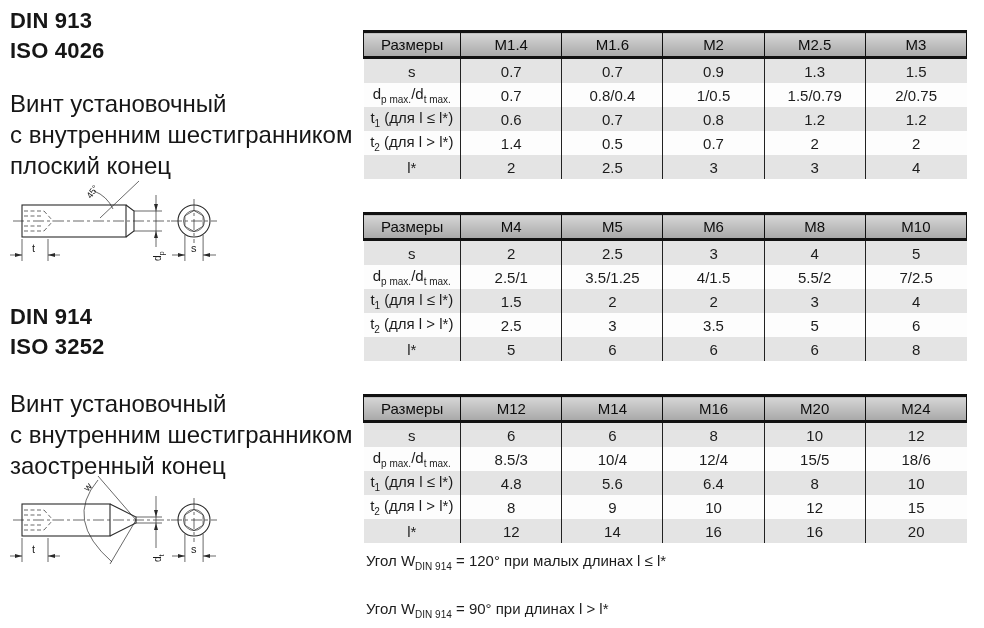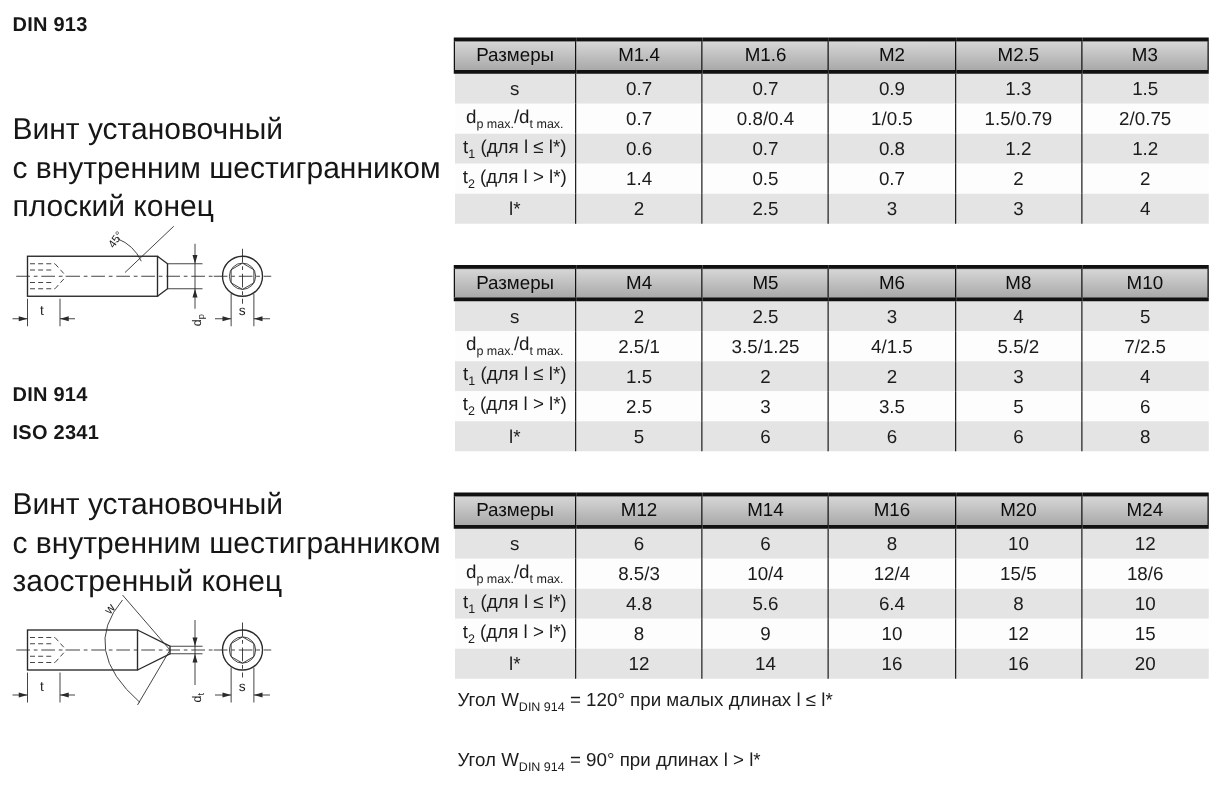--- a/index.html
+++ b/index.html
@@ -1,19 +1,19 @@
 <!DOCTYPE html>
 <html><head>
 <meta charset="utf-8">
 <style>
   html,body{margin:0;padding:0;background:#ffffff;}
   .page{position:relative;width:984px;height:628px;background:#ffffff;overflow:hidden;
         font-family:"Liberation Sans",sans-serif;color:#161616;}
   
-  .hd{position:absolute;left:10px;font-size:16px;font-weight:bold;line-height:30px;letter-spacing:.2px;}
+  .hd{position:absolute;left:10px;font-size:22px;font-weight:bold;line-height:30px;letter-spacing:.2px;}
   .desc{position:absolute;left:10px;font-size:24px;line-height:31px;}
   .drawing{position:absolute;}
   
   table.dims{position:absolute;left:363px;width:604px;border-collapse:collapse;table-layout:fixed;}
   .dims col.c0{width:97px;}
   .dims col.c{width:101px;}
   .dims th{background:linear-gradient(#d6d6d6,#a8a8a8);font-size:15px;font-weight:normal;height:23px;
            padding:0;text-align:center;border:1px solid #111;
            border-top:3px solid #111;border-bottom:3px solid #111;color:#0d0d0d;}
   .dims td{font-size:15px;text-align:center;height:24px;padding:0;
@@ -34,20 +34,21 @@
   .ah{fill:#2a2a2a;stroke:none;}
   svg text{font-family:"Liberation Sans",sans-serif;fill:#1c1c1c;}
 </style>
 </head>
 <body>
 
 <div class="page">
 
   <div class="hd" style="top:6px">
     <div>DIN 913</div>
+    <div>ISO 4026</div>
   </div>
 
   <div class="desc" style="top:88px">
     <div>Винт установочный</div>
     <div>с внутренним шестигранником</div>
     <div>плоский конец</div>
   </div>
 
   <svg class="drawing" style="left:8px;top:163px" width="250" height="108" viewBox="0 0 250 108">
     <line class="cl" x1="5" y1="58" x2="162" y2="58"></line>
@@ -90,21 +91,21 @@
     <line class="tn" x1="195.1" y1="72" x2="195.1" y2="98"></line>
     <line class="tn" x1="164" y1="92" x2="176.9" y2="92"></line>
     <line class="tn" x1="195.1" y1="92" x2="208" y2="92"></line>
     <polygon class="ah" points="176.9,92 170,90 170,94"></polygon>
     <polygon class="ah" points="195.1,92 202,90 202,94"></polygon>
     <text x="183" y="89" font-size="11">s</text>
   </svg>
 
   <div class="hd" style="top:302px">
     <div>DIN 914</div>
-    <div>ISO 2341</div>
+    <div>ISO 3252</div>
   </div>
 
   <div class="desc" style="top:388px">
     <div>Винт установочный</div>
     <div>с внутренним шестигранником</div>
     <div>заостренный конец</div>
   </div>
 
   <svg class="drawing" style="left:8px;top:462px" width="250" height="112" viewBox="0 0 250 112">
     <line class="cl" x1="5" y1="58" x2="162" y2="58"></line>

